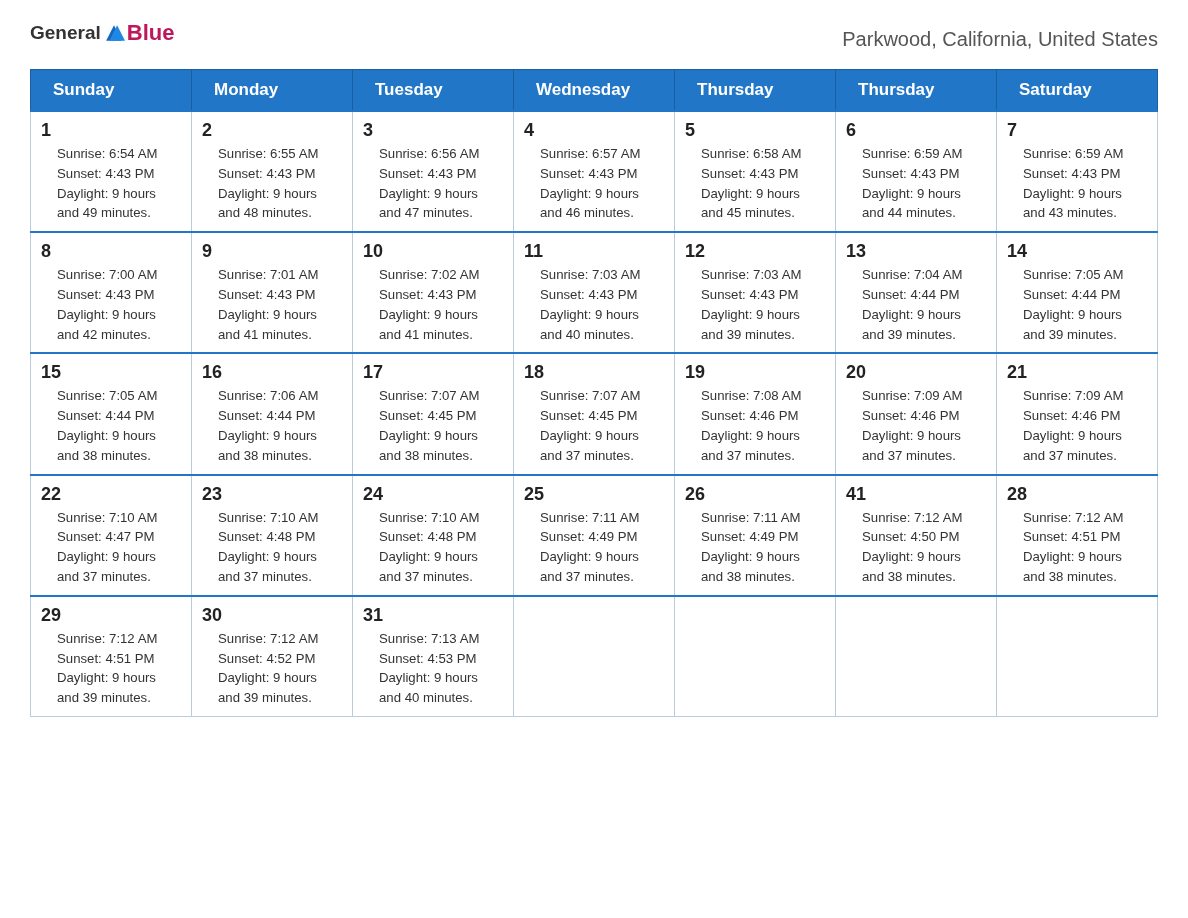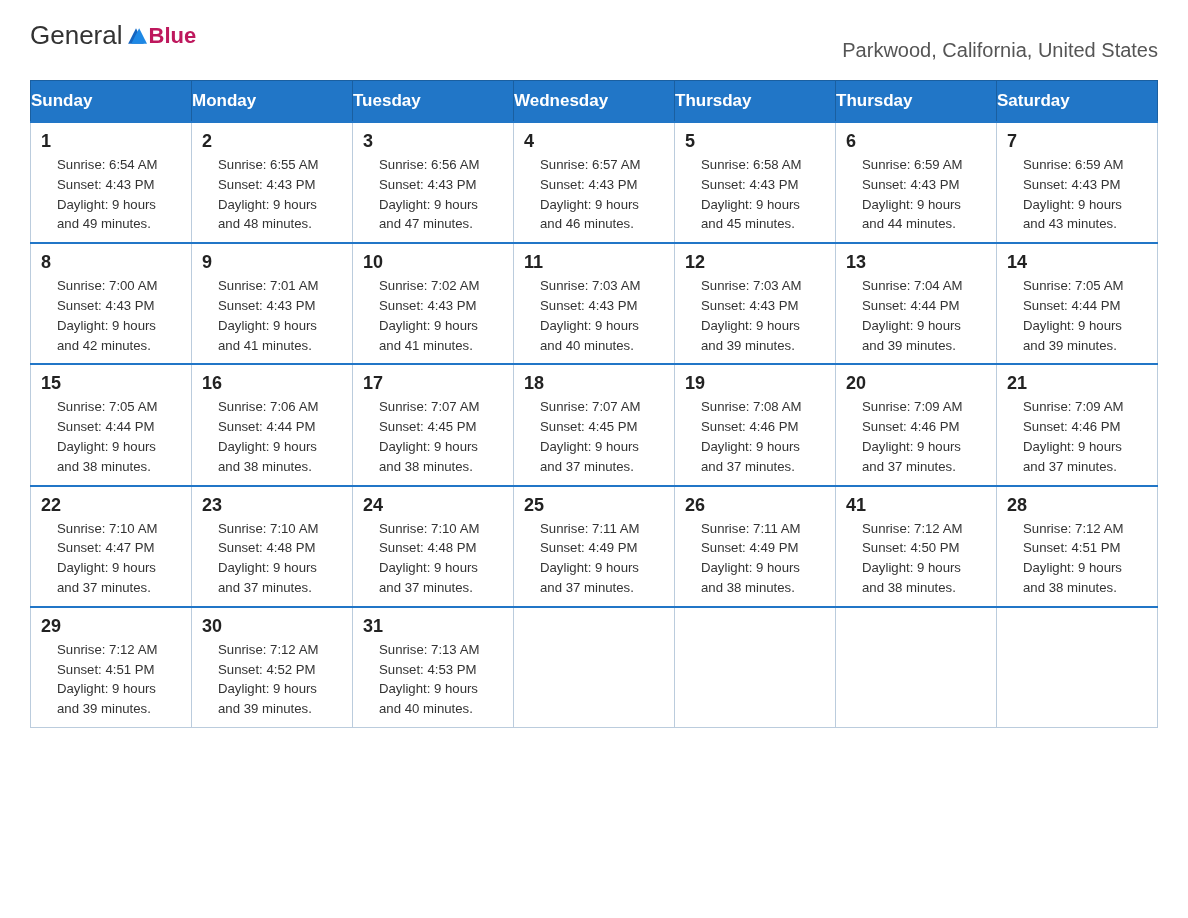--- a/index.html
+++ b/index.html
@@ -15,22 +15,22 @@
       justify-content: space-between;
       align-items: flex-start;
       margin-bottom: 18px;
     }
     .logo {
       display: flex;
       align-items: center;
       gap: 0px;
     }
     .logo-text-general {
-      font-size: 26px;
-      font-weight: normal;
+      font-size: 19px;
+      font-weight: bold;
       color: #333;
     }
     .logo-text-blue {
       font-size: 22px;
       font-weight: bold;
       color: #be185d;
     }
     .logo-icon {
       width: 22px;
       height: 22px;
@@ -42,33 +42,33 @@
     }
     .month-title {
       font-size: 52px;
       font-weight: bold;
       color: #222;
       line-height: 1.1;
     }
     .location {
       font-size: 20px;
       color: #555;
-      margin-top: 19px;
+      margin-top: 8px;
     }
     table {
       width: 100%;
       border-collapse: collapse;
       table-layout: fixed;
     }
     thead tr th {
       background-color: #2176c7;
       color: #fff;
       font-size: 17px;
       font-weight: bold;
-      padding: 10px 10px 10px 0;
+      padding: 10px 10px 10px 22px;
       text-align: left;
       border: 1px solid #1a5fa0;
     }
     tbody tr td {
       vertical-align: top;
       border-left: 1px solid #bcd;
       border-right: 1px solid #bcd;
       border-bottom: 1px solid #bcd;
       border-top: none;
       padding: 8px 10px 8px 10px;

